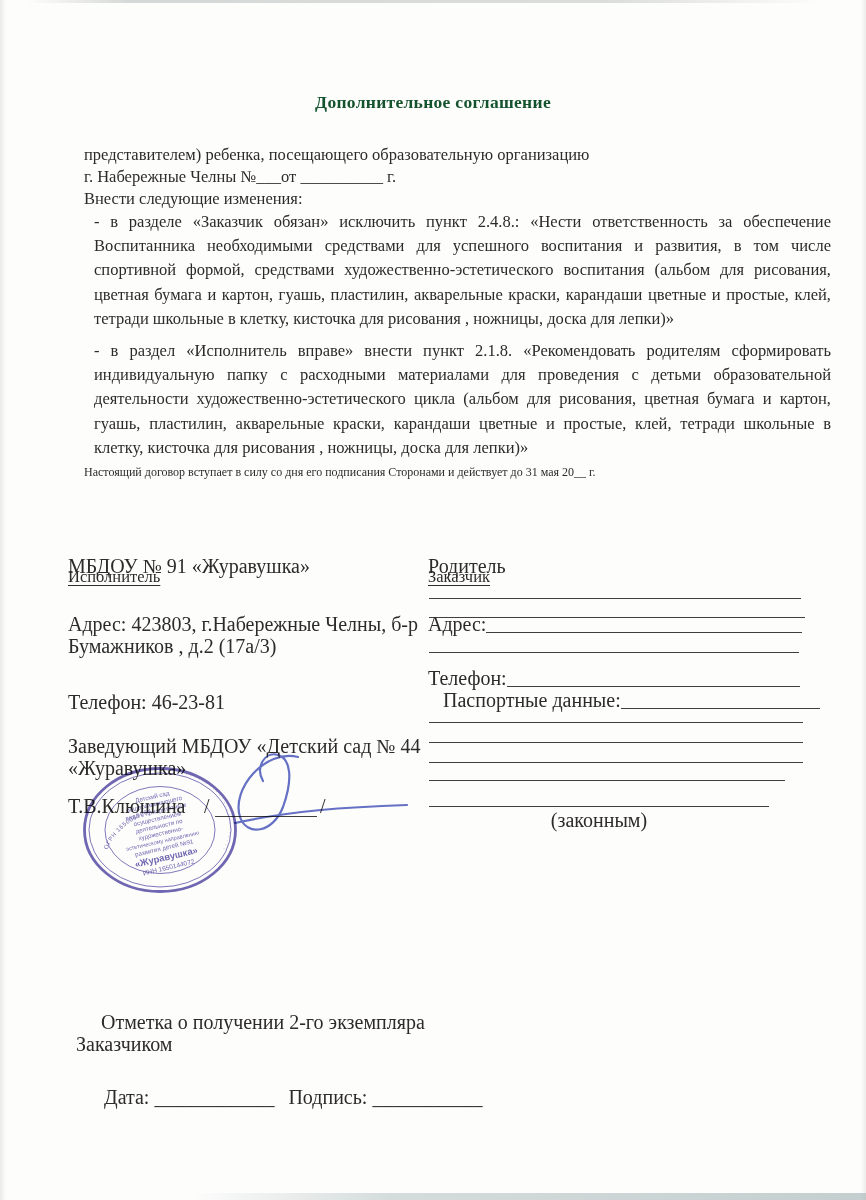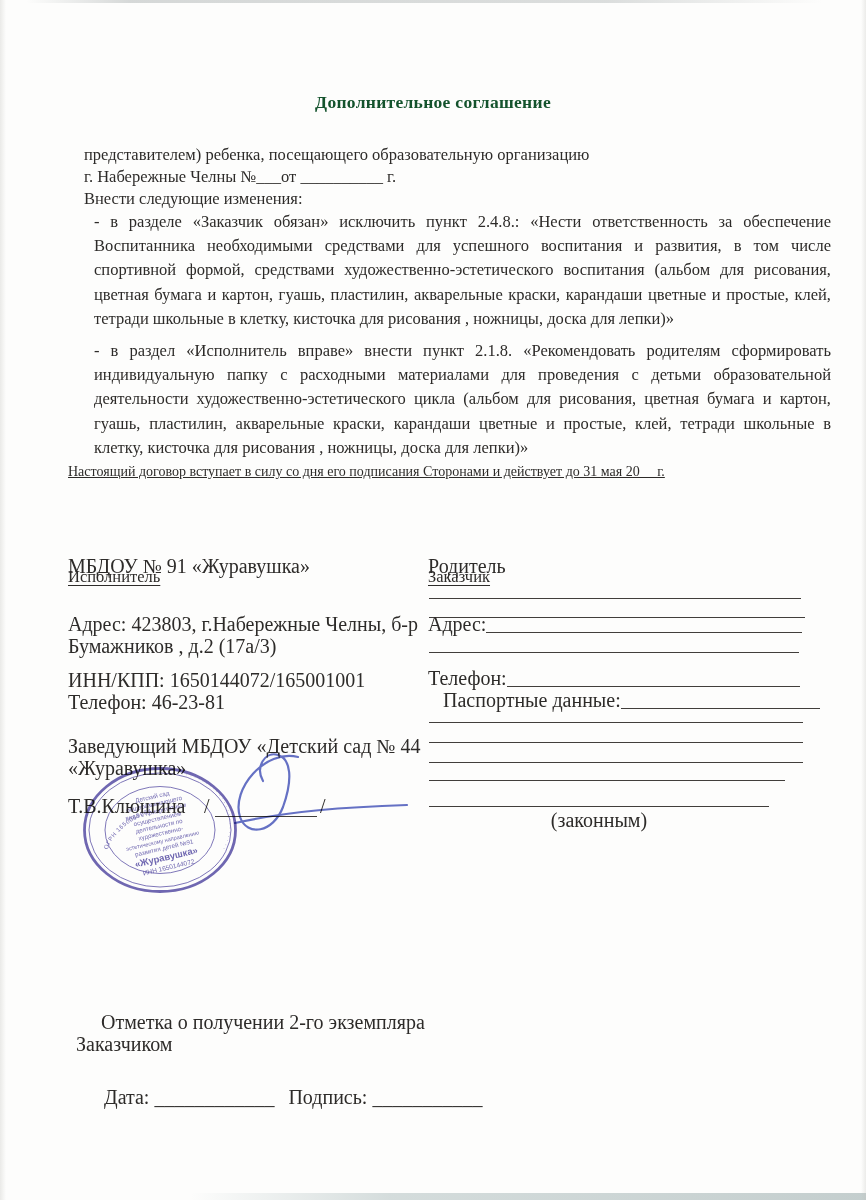--- a/index.html
+++ b/index.html
@@ -18,21 +18,21 @@
     text-align:center;font-weight:bold;font-size:17.5px;
     letter-spacing:.3px;color:#14532d;
   }
   .intro-line{left:84px;width:720px;font-size:16.5px;line-height:22px;}
   .clause{
     left:66px;width:737px;
     font-size:16.5px;line-height:24.2px;
     text-align:justify;
     margin-left:28px;
   }
-  .validity{left:68px;width:724px;font-size:14px;line-height:24.4px;text-decoration:underline;}
+  .validity{left:84px;width:724px;font-size:12px;line-height:24.4px;}
   .heading{font-size:16.5px;text-decoration:underline;text-underline-offset:3px;margin-top:48px;}
   .uline{border-bottom:1.4px solid #413e3b;}
   .frow{display:flex;}
   .frow .fill{flex:1;border-bottom:1.4px solid #413e3b;margin-bottom:2px;}
   .caption{text-align:center;}
   .stamp-svg{mix-blend-mode:multiply;filter:blur(.25px);}
   .pen-svg{mix-blend-mode:multiply;}
   
   .edge-top{left:0;top:0;width:866px;height:3px;
     background:linear-gradient(to right,rgba(140,148,148,0) 3%,rgba(140,148,148,.35) 15%,rgba(140,148,148,.3) 70%,rgba(140,148,148,0) 95%);}
@@ -60,21 +60,20 @@
   <div class="abs intro-line" style="top:188px">Внести следующие изменения:</div>
 
   <p class="abs clause" style="top:210px">- в разделе «Заказчик обязан» исключить пункт  2.4.8.: «Нести ответственность за обеспечение Воспитанника необходимыми средствами для успешного воспитания и развития, в том числе спортивной формой, средствами художественно-эстетического воспитания (альбом для рисования, цветная бумага и картон, гуашь, пластилин, акварельные краски, карандаши цветные и простые, клей, тетради школьные в клетку, кисточка для рисования , ножницы, доска для лепки)»</p>
   <p class="abs clause" style="top:339px">- в  раздел «Исполнитель вправе» внести пункт 2.1.8. «Рекомендовать родителям сформировать индивидуальную папку с расходными материалами для проведения с детьми образовательной деятельности художественно-эстетического цикла (альбом для рисования, цветная бумага и картон, гуашь, пластилин, акварельные краски, карандаши цветные и простые, клей, тетради школьные в клетку, кисточка для рисования , ножницы, доска для лепки)»</p>
   <p class="abs validity" style="top:460px">Настоящий договор вступает в силу со дня его подписания Сторонами и действует до 31 мая 20__  г.</p>
 
   <div class="abs t heading" style="left:68px;top:518px">Исполнитель</div>
   <div class="abs t" style="left:68px;top:556px">МБДОУ № 91 «Журавушка»</div>
   <div class="abs t" style="left:68px;top:614px">Адрес: 423803, г.Набережные Челны, б-р</div>
   <div class="abs t" style="left:68px;top:636px">Бумажников , д.2 (17а/3)</div>
-  <div class="abs t" style="left:68px;top:670px">ИНН/КПП: 1650144072/165001001</div>
   <div class="abs t" style="left:68px;top:692px">Телефон: 46-23-81</div>
   <div class="abs t" style="left:68px;top:736px">Заведующий МБДОУ «Детский сад № 44</div>
   <div class="abs t" style="left:68px;top:758px">«Журавушка»</div>
   <div class="abs t" style="left:68px;top:796px">Т.В.Клюшина</div>
   <div class="abs t" style="left:204px;top:796px">/</div>
   <div class="abs uline" style="left:215px;top:798px;width:102px;height:18px"></div>
   <div class="abs t" style="left:320px;top:796px">/</div>
 
   <div class="abs t heading" style="left:428px;top:518px">Заказчик</div>
   <div class="abs t" style="left:428px;top:556px">Родитель</div>

